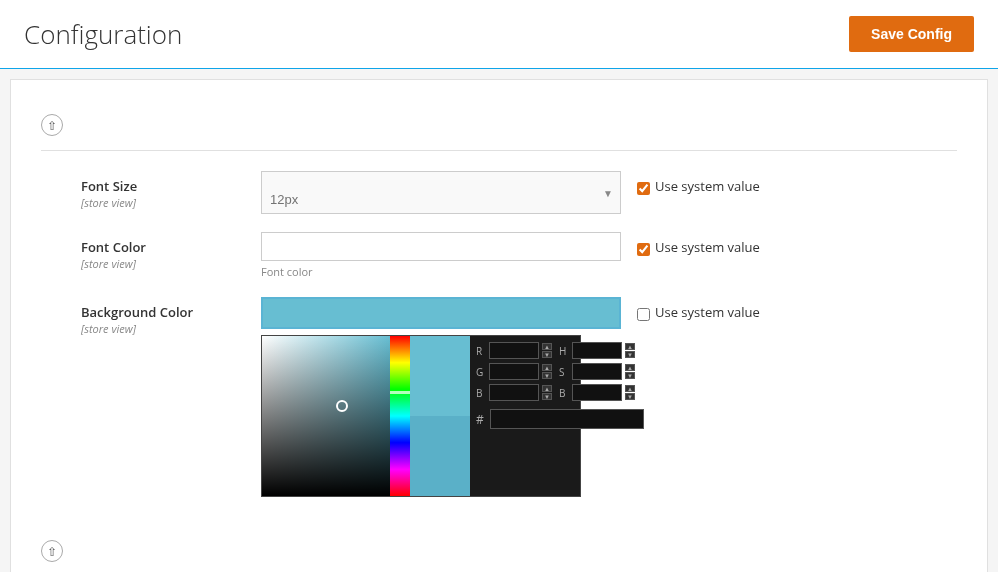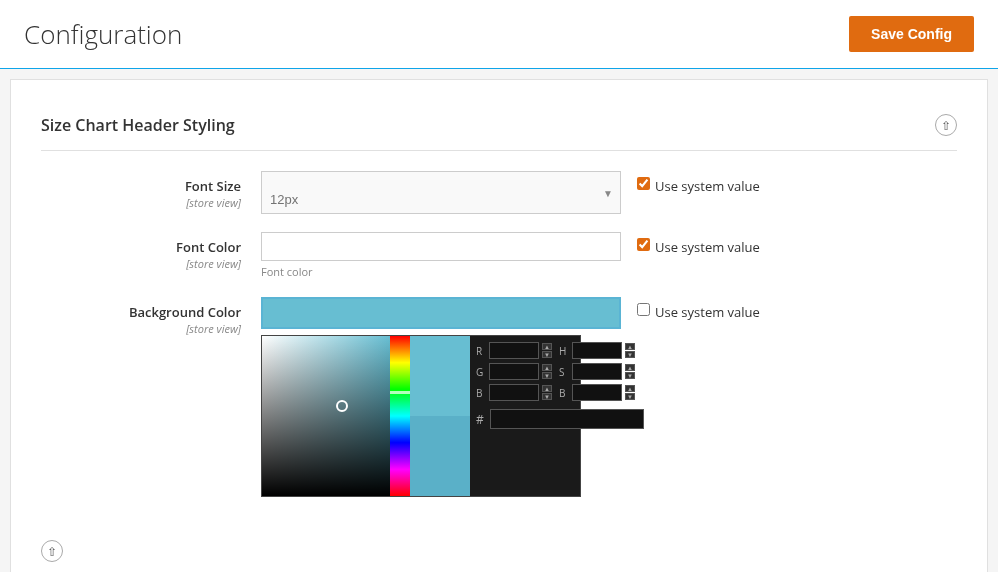--- a/index.html
+++ b/index.html
@@ -68,21 +68,20 @@
     }
 
     .form-row {
       display: flex;
       align-items: flex-start;
       margin-bottom: 18px;
       padding-left: 40px;
     }
     .field-label {
       width: 180px;
-      text-align: right;
       padding-right: 20px;
       padding-top: 6px;
       flex-shrink: 0;
     }
     .field-label .label-main {
       font-weight: 600;
       font-size: 13px;
       color: #333;
     }
     .field-label .label-sub {
@@ -95,21 +94,21 @@
       max-width: 360px;
       position: relative;
     }
     .field-hint {
       font-size: 11px;
       color: #888;
       margin-top: 3px;
     }
     .field-suffix {
       display: flex;
-      align-items: flex-start;
+      align-items: flex-end;
       margin-left: 16px;
       padding-top: 6px;
       flex-shrink: 0;
       white-space: nowrap;
     }
     .field-suffix input[type=checkbox] {
       margin-right: 5px;
       accent-color: #e06b10;
     }
     .field-suffix .suffix-label {
@@ -342,21 +341,20 @@
 
 <div class="page-header">
   <h1 class="page-title">Configuration</h1>
   <button class="save-config-btn">Save Config</button>
 </div>
 
 <div class="main-content">
 
 
   <div class="section-header">
-    <span class="section-title">Size Chart Header Styling</span>
     <div class="collapse-icon">⇧</div>
   </div>
 
   <div class="form-row">
     <div class="field-label">
       <div class="label-main">Font Size</div>
       <div class="label-sub">[store view]</div>
     </div>
     <div class="field-control">
       <div class="select-wrapper">

